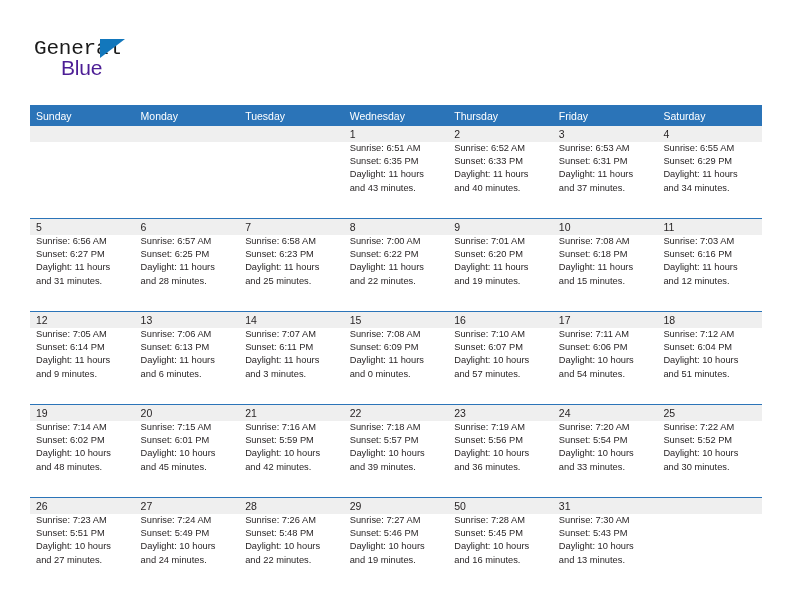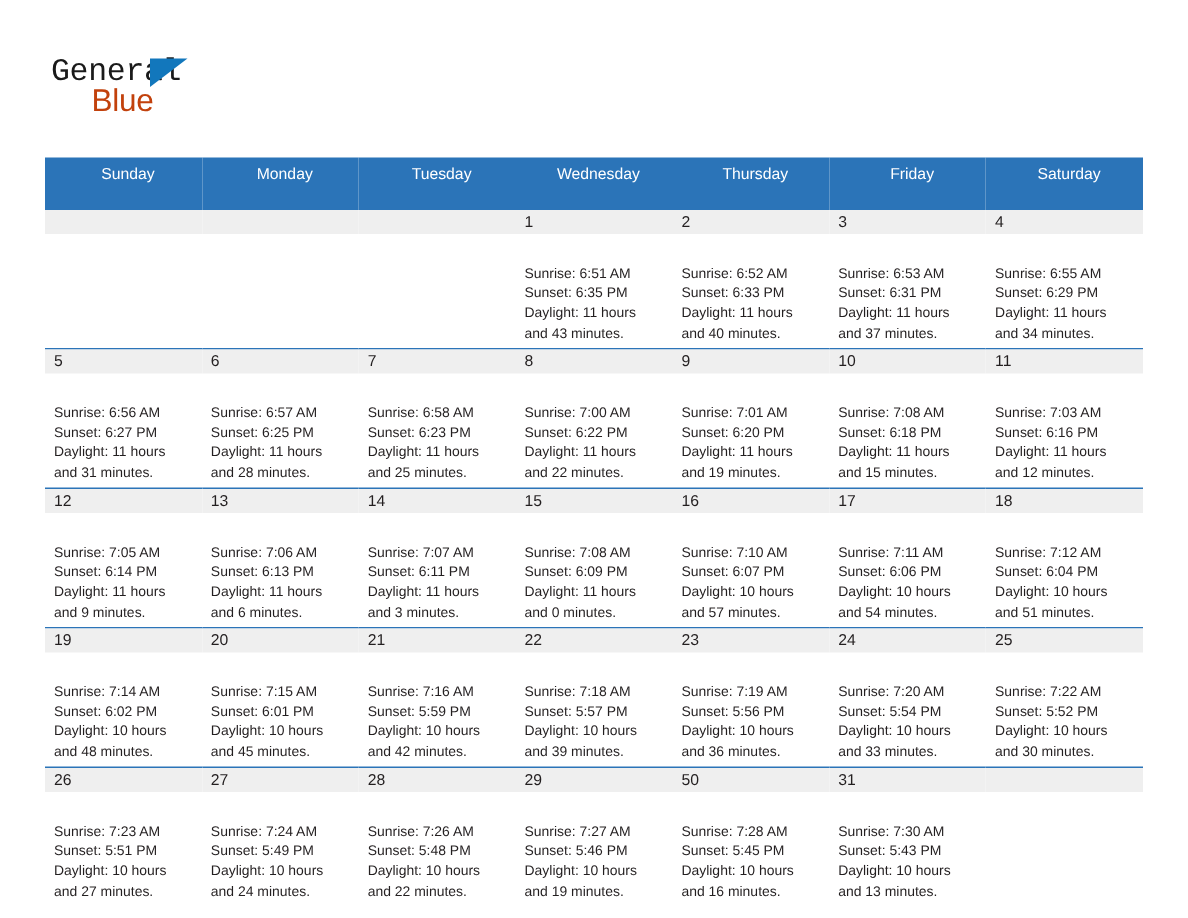--- a/index.html
+++ b/index.html
@@ -53,21 +53,21 @@
     height: 0;
     border-left: 25px solid #1277bc;
     border-bottom: 19px solid transparent;
   }
   .logo-blue {
     position: absolute;
     left: 27px;
     top: 19px;
     font-size: 21px;
     letter-spacing: -0.2px;
-    color: #c2410c;
+    color: #4c1d95;
     line-height: 22px;
   }
 
   .title-block {
     position: absolute;
     right: 36px;
     top: 30px;
     text-align: right;
   }
   .cal-title {
@@ -92,22 +92,22 @@
     top: 105px;
     width: 732px;
     border-collapse: collapse;
     table-layout: fixed;
   }
   .calendar th {
     background: #2b74b8;
     color: #ffffff;
     font-size: 10.5px;
     font-weight: normal;
-    text-align: center;
-    padding: 5px 0 18px 6px;
+    text-align: left;
+    padding: 5px 0 4px 6px;
     height: 19px;
     box-sizing: border-box;
     border: none;
     margin-top: 11px;
   }
   .calendar td {
     vertical-align: top;
     padding: 0;
     border: none;
     border-top: 1.3px solid #2b74b8;
@@ -125,21 +125,21 @@
   .daynum-band {
     background: #efefef;
     height: 16px;
     padding: 1px 0 1px 6px;
     box-sizing: border-box;
     font-size: 10.5px;
     color: #231f20;
     line-height: 14px;
   }
   .daylines {
-    padding: 20px 8px 0 6px;
+    padding: 0 8px 0 6px;
     font-size: 9.3px;
     line-height: 13.2px;
     color: #231f20;
   }
   .daylines div {
     white-space: nowrap;
   }
   .empty .daynum-band {
     background: #efefef;
   }

